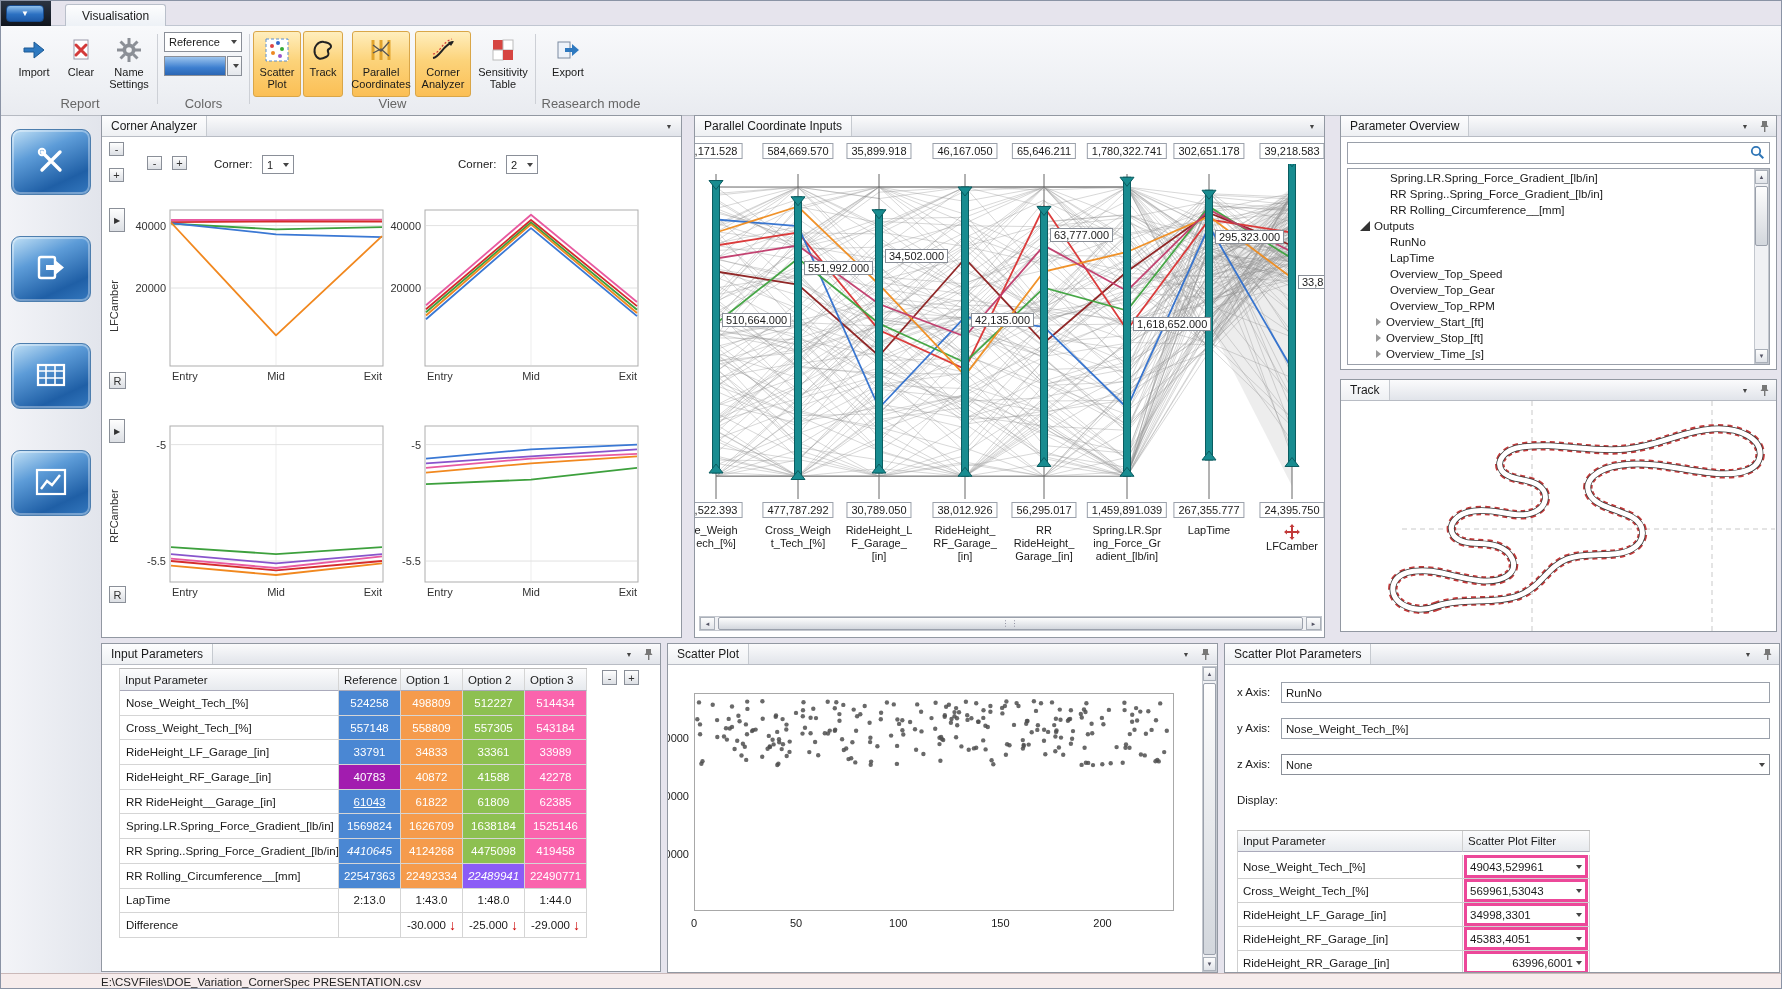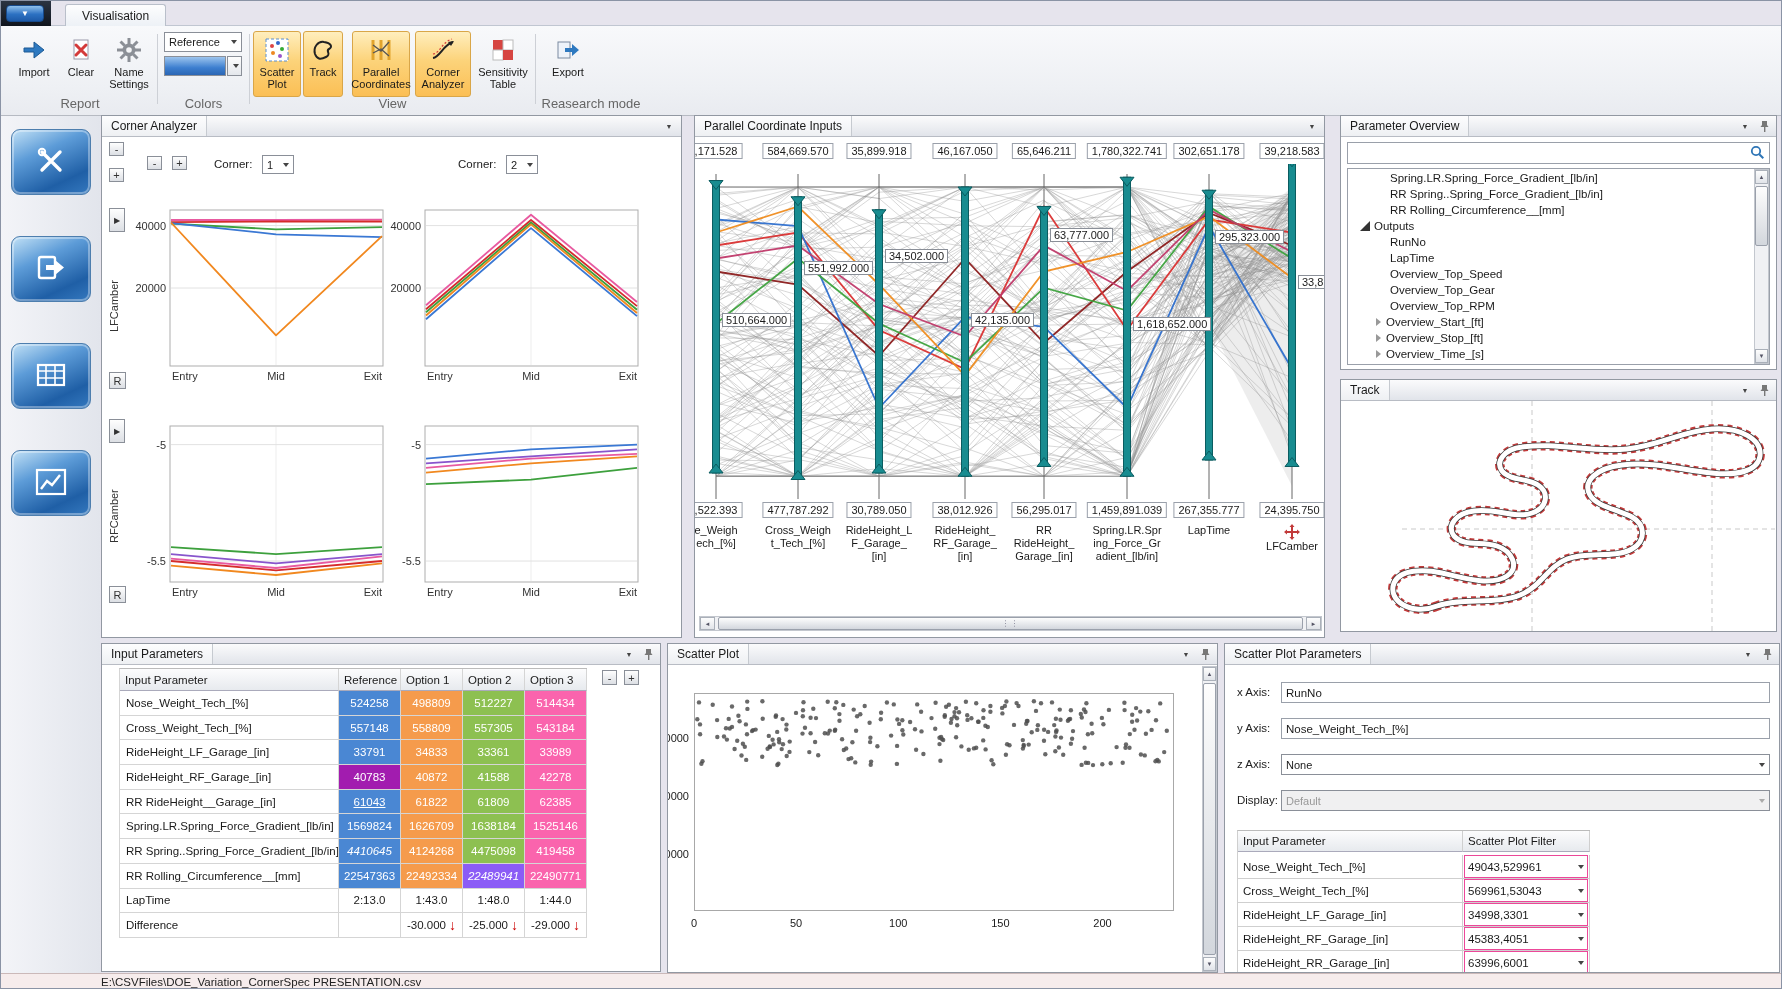--- a/index.html
+++ b/index.html
@@ -53,21 +53,21 @@
   .ip-cell{border-right:1px solid #d5d5d5;border-bottom:1px solid #d5d5d5;display:flex;align-items:center;justify-content:center;font-size:11.5px;overflow:hidden;white-space:nowrap;position:relative}
   .ip-hdr .ip-cell{background:linear-gradient(#fcfcfd,#e7eaee);border-bottom:1px solid #aab;justify-content:flex-start;padding-left:5px}
   .ip-name{justify-content:flex-start;padding-left:6px;background:#fff}
   .diff-arrow{color:#cc0000;font-weight:bold;font-size:14px;margin-left:3px;line-height:10px}
   #ip-table{position:absolute;left:17px;top:24px;border-left:1px solid #d5d5d5;border-top:1px solid #bbb}
   
   .spp-row{display:flex;height:24px}
   .spp-cell{border-right:1px solid #cfcfcf;border-bottom:1px solid #cfcfcf;display:flex;align-items:center;font-size:11.5px;padding-left:5px;overflow:hidden;white-space:nowrap}
   .spp-hdr .spp-cell{background:linear-gradient(#fcfcfd,#e7eaee);height:21px;border-bottom:1px solid #aab}
   #spp-table{position:absolute;left:12px;top:186px;border-left:1px solid #cfcfcf;border-top:1px solid #bbb;background:#fff}
-  .combo{flex:1;height:100%;display:flex;align-items:center;border:1px solid #ec4899;background:#fff;margin:1px;padding:0 3px;cursor:pointer}
+  .combo{flex:1;height:100%;display:flex;align-items:center;border:3px solid #ec4899;background:#fff;margin:1px;padding:0 3px;cursor:pointer}
   .combo span:first-child{flex:1;overflow:hidden}
   
   #statusbar{position:absolute;left:0;top:972px;width:1782px;height:17px;background:#f6ecec;border-top:1px solid #cbb9b9;display:flex;align-items:center;font-size:11.5px;color:#222;padding-left:100px}
   #sp-ylabels span{position:absolute;right:2px;font-size:11px}
   #sp-xlabels span{position:absolute;top:0;transform:translateX(-50%);font-size:11px}
   .flabel{position:absolute;font-size:11.5px;color:#222}
   .disabled{background:#f0f0f1 !important;color:#999 !important}
 </style>
 </head>
 <body>
@@ -1170,24 +1170,20 @@
     <span class="flabel" style="left:12px;top:78px">y Axis:</span>
     <div class="tb" style="position:absolute;left:56px;top:74px;width:489px;height:21px">
         <span>Nose_Weight_Tech_[%]</span>
       </div>
     <span class="flabel" style="left:12px;top:114px">z Axis:</span>
     <div class="dd" style="position:absolute;left:56px;top:110px;width:489px;height:21px">
       <span>None</span>
         <span class="carr"></span>
     </div>
     <span class="flabel" style="left:12px;top:150px">Display:</span>
-    <div class="dd disabled" style="position:absolute;left:56px;top:146px;width:489px;height:21px">
-      <span>Default</span>
-        <span class="carr" style="border-top-color:#aaa"></span>
-    </div>
     <div id="spp-table">
         <div class="spp-row spp-hdr">
           <div class="spp-cell" style="width: 225px;">Input Parameter</div>
           <div class="spp-cell" style="width: 127px;">Scatter Plot Filter</div>
         </div>
         <div class="spp-row">
           <div class="spp-cell" style="width: 225px;">Nose_Weight_Tech_[%]</div>
           <div class="spp-cell" style="width: 127px; padding: 0px;">
             <div class="combo">
               <span>49043,529961</span>
@@ -1217,21 +1213,21 @@
           <div class="spp-cell" style="width: 225px;">RideHeight_RF_Garage_[in]</div>
           <div class="spp-cell" style="width: 127px; padding: 0px;">
             <div class="combo">
               <span>45383,4051</span>
               <span class="carr"></span>
             </div>
           </div>
         </div>
         <div class="spp-row">
           <div class="spp-cell" style="width: 225px;">RideHeight_RR_Garage_[in]</div>
-          <div class="spp-cell" style="width: 127px; padding: 0px;">
+          <div class="spp-cell" style="width: 127px; padding: 0px; text-align: right;">
             <div class="combo">
               <span>63996,6001</span>
               <span class="carr"></span>
             </div>
           </div>
         </div>
       </div>
   </div>
 
   <div id="statusbar">

